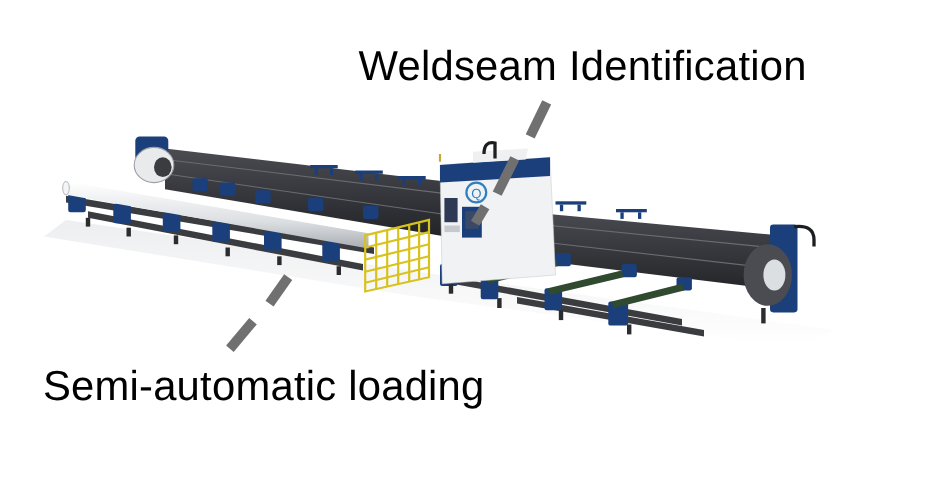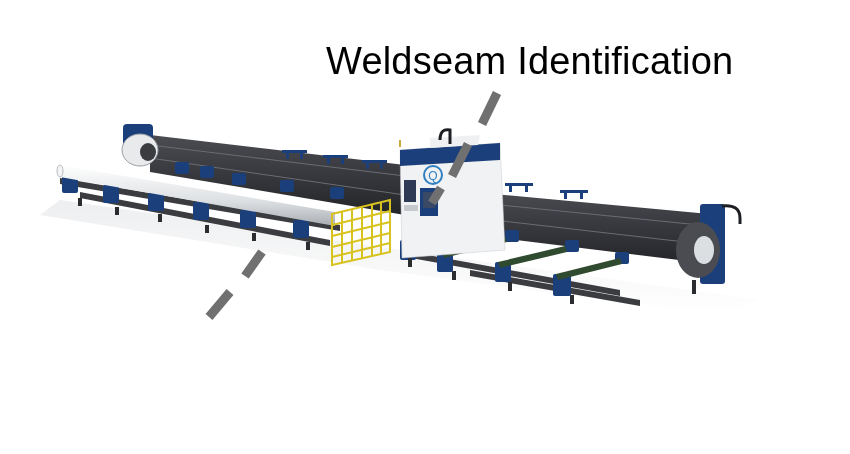--- a/index.html
+++ b/index.html
@@ -176,13 +176,14 @@
       <line x1="468" y1="144" x2="452" y2="176"></line>
       <line x1="441" y1="188" x2="432" y2="203"></line>
     </g>
     <g stroke="#707070" stroke-width="9">
       <line x1="262" y1="252" x2="245" y2="276"></line>
       <line x1="230" y1="292" x2="209" y2="317"></line>
     </g>
   </svg>
 
   <div class="label label-weld">Weldseam Identification</div>
+  <div class="label label-load">Semi-automatic loading</div>
 </div>
 
 </body></html>

